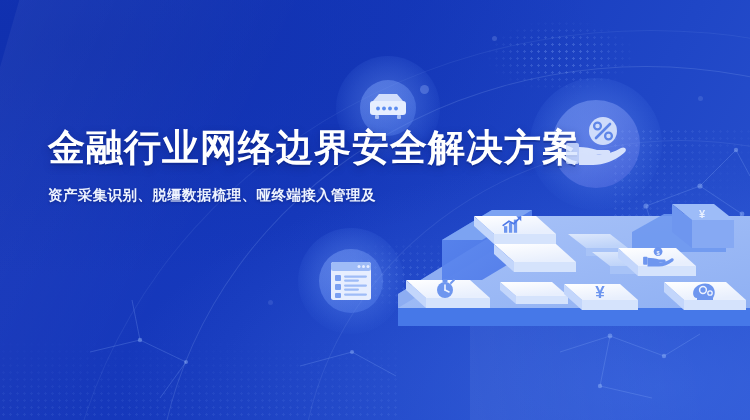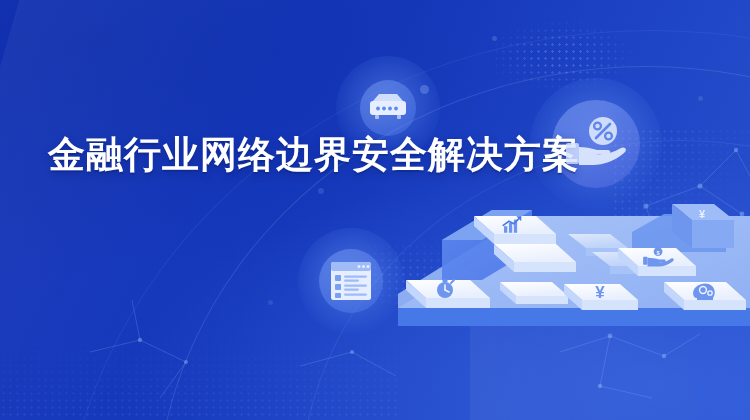--- a/index.html
+++ b/index.html
@@ -91,21 +91,20 @@
 
   
   .iso{position:absolute;left:396px;top:186px;width:360px;height:180px;}
 
   
   .title{
     position:absolute;left:48px;top:126px;
     font-size:37px;line-height:44px;font-weight:700;
     color:#ffffff;letter-spacing:1px;white-space:nowrap;
     text-shadow:0 2px 0 rgba(10,34,120,.38), 0 3px 9px rgba(5,20,90,.32);
-    margin-top:7px;
   }
   .subtitle{
     position:absolute;left:48px;top:184px;width:360px;
     font-size:14.5px;line-height:23px;font-weight:700;
     color:#eef3ff;letter-spacing:.4px;
     text-shadow:0 1px 3px rgba(5,22,95,.45);
   }
   .subtitle .ln{display:block;white-space:nowrap;}
 </style>
 </head>
@@ -334,15 +333,16 @@
           <circle cx="11" cy="8" r="3.4" fill="none" stroke="#eef3ff" stroke-width="1.5"></circle>
           <circle cx="18" cy="11" r="2.2" fill="none" stroke="#eef3ff" stroke-width="1.3"></circle>
         </g>
       </g>
     </svg>
   </div>
 
   <div class="title">金融行业网络边界安全解决方案</div>
 
   <div class="subtitle">
+    <span class="ln">资产采集识别、脱缰数据梳理、哑终端接入管理及</span>
   </div>
 
 </div>
 
 </body></html>

